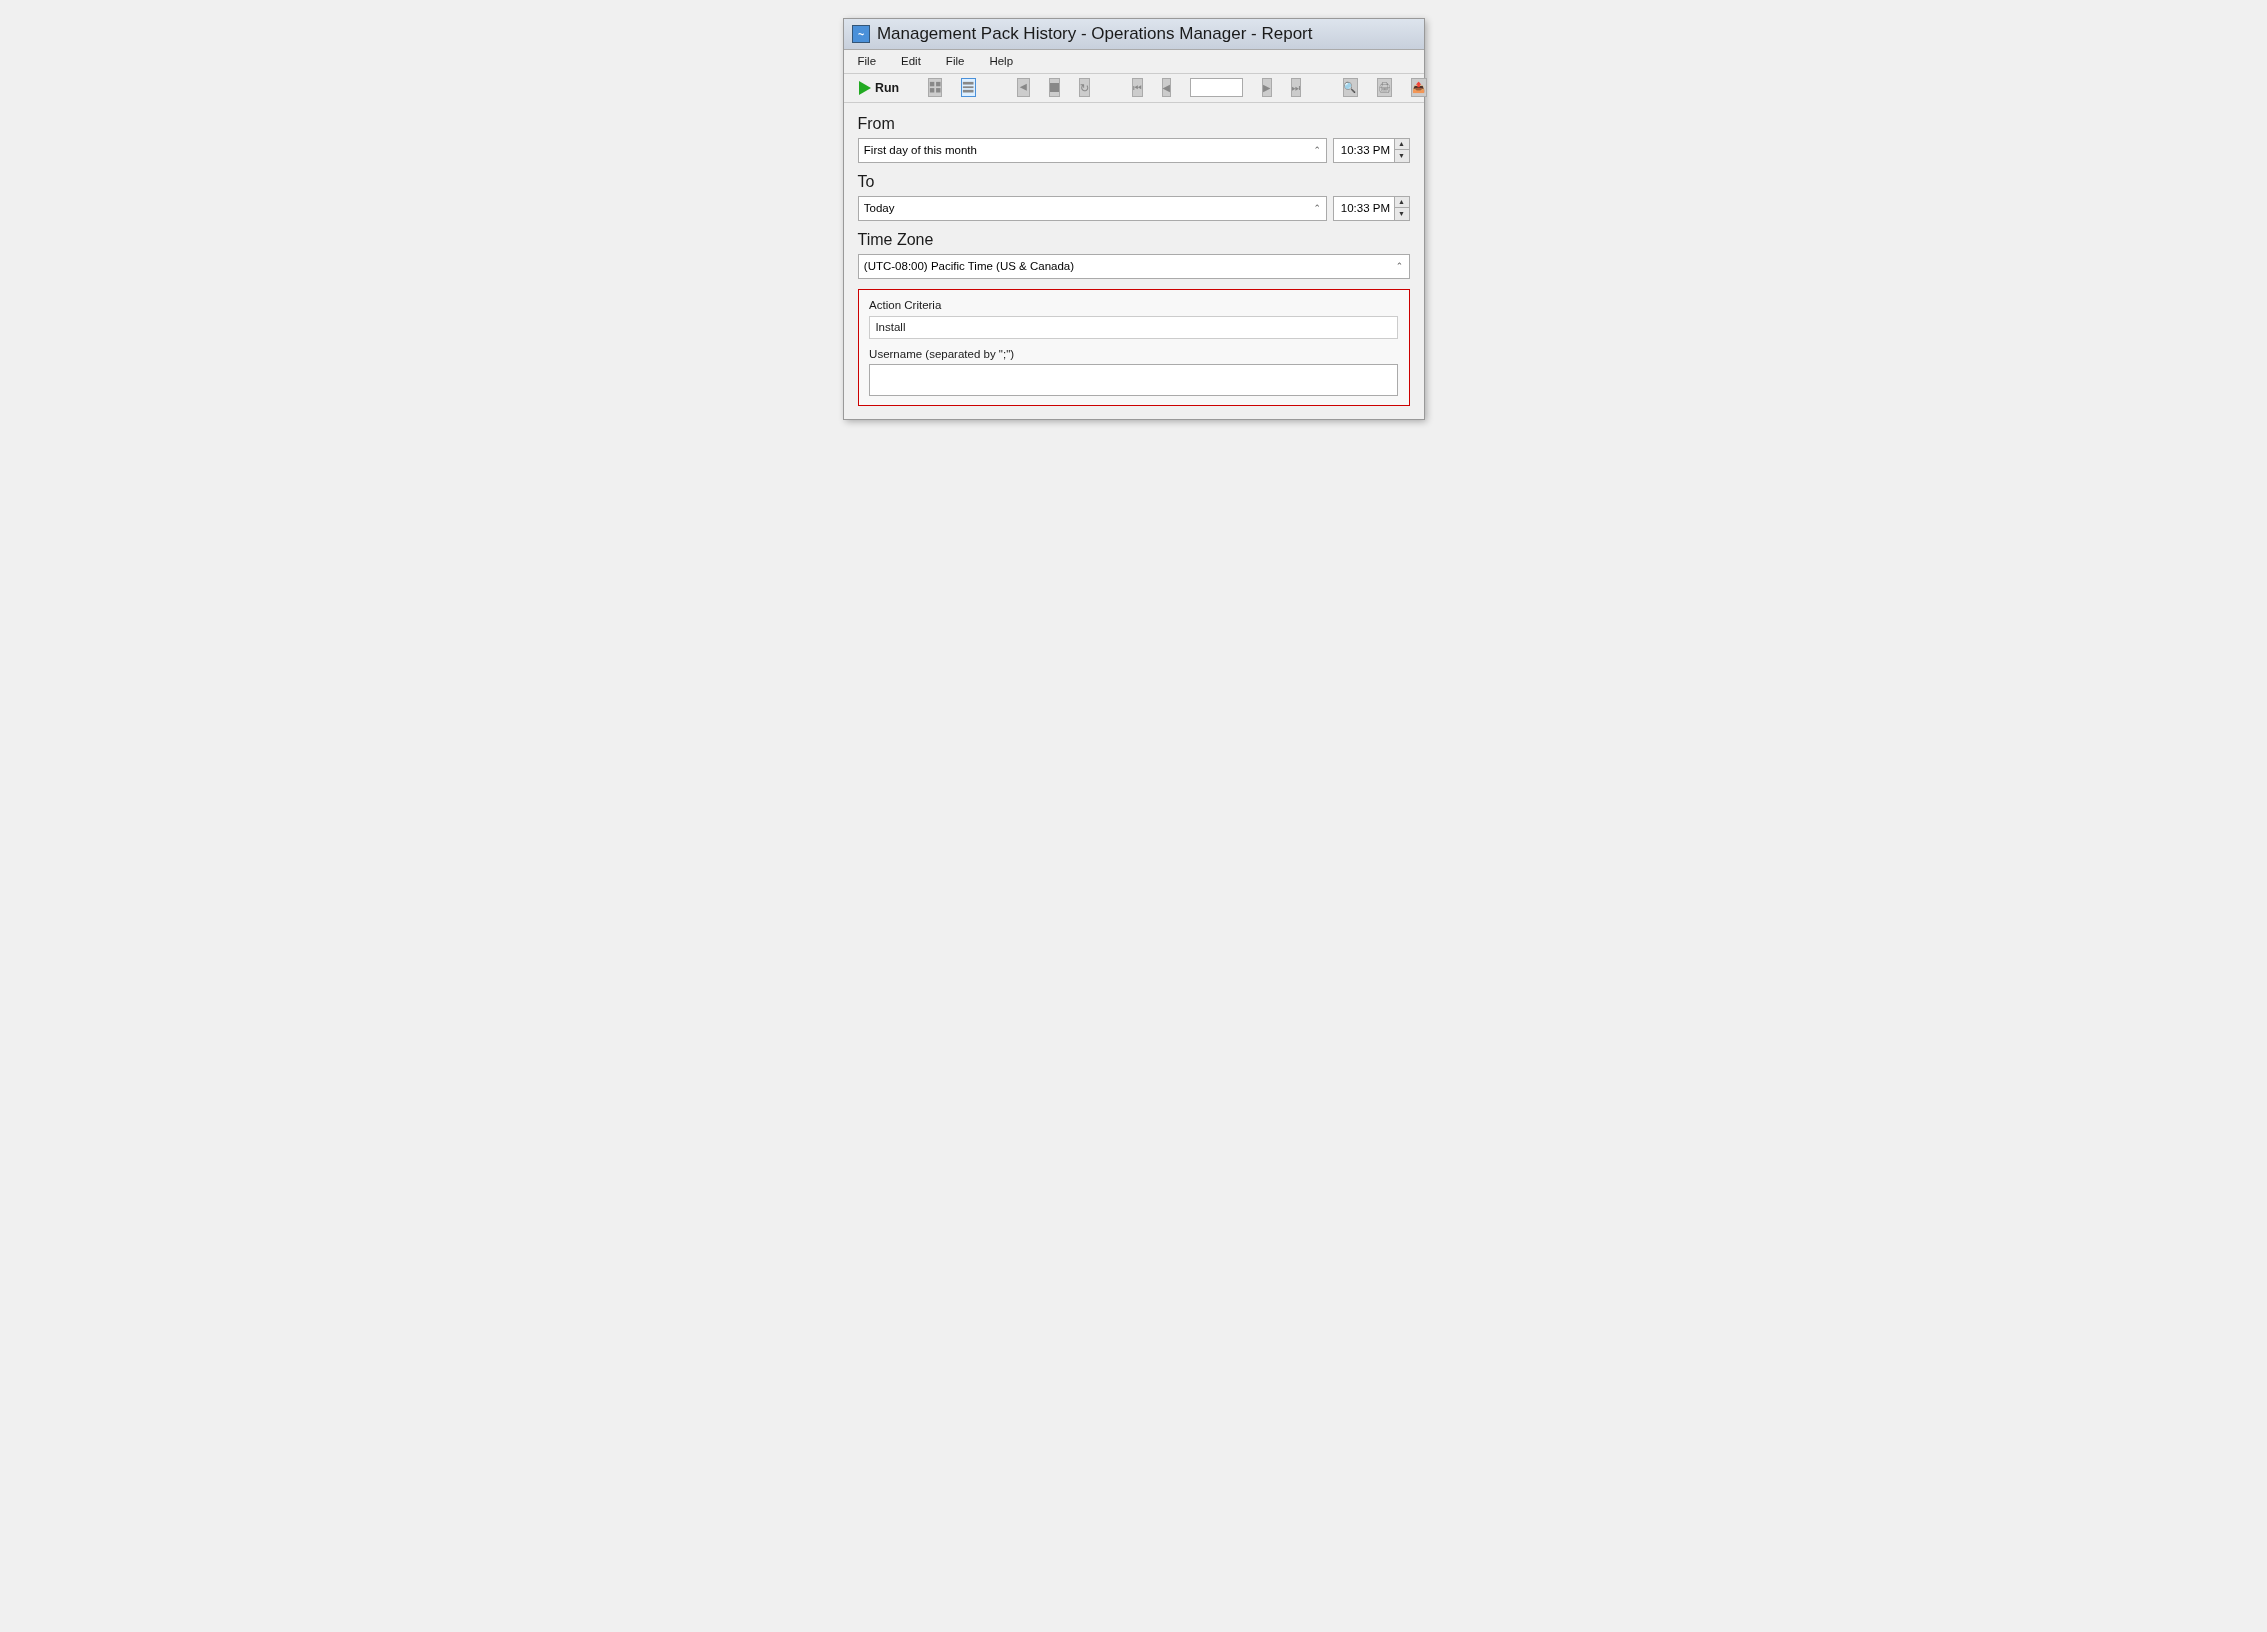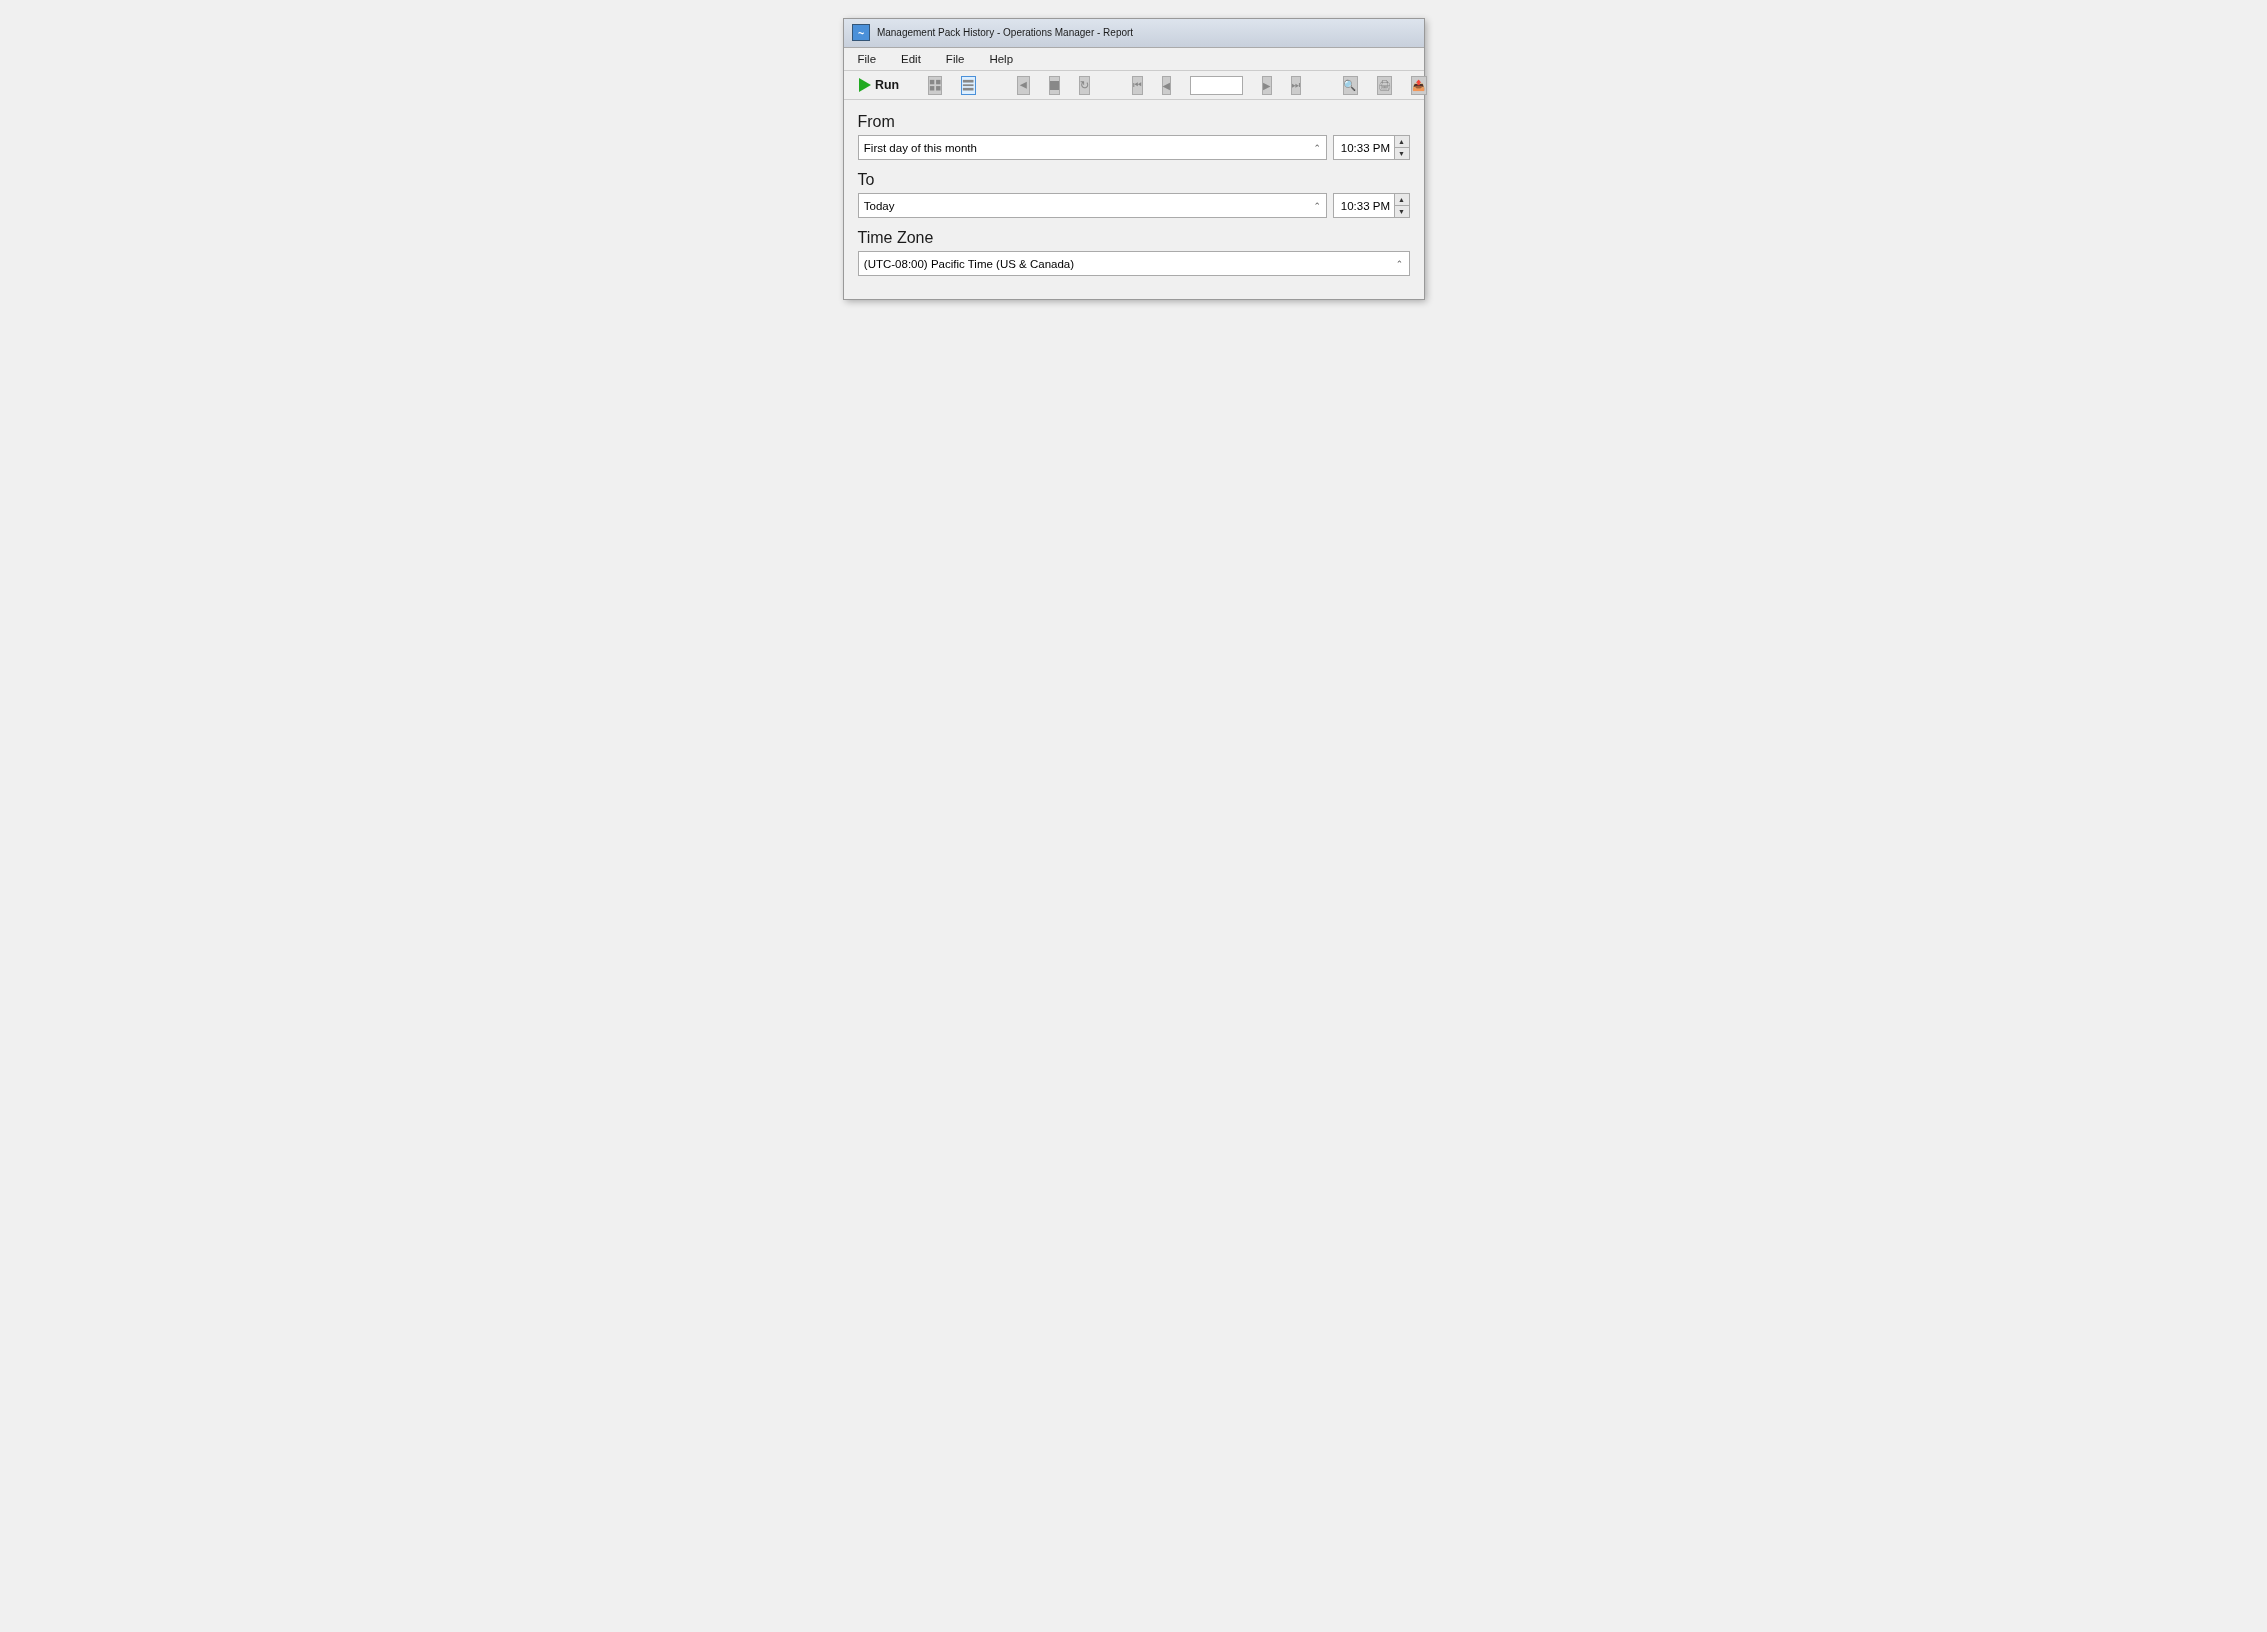--- a/index.html
+++ b/index.html
@@ -41,21 +41,21 @@
       border: 0.9px solid #357;
       display: flex;
       align-items: center;
       justify-content: center;
       font-size: 9.7px;
       color: white;
       flex-shrink: 0;
     }
 
     .title-bar-text {
-      font-size: 10px;
+      font-size: 17px;
       font-weight: normal;
       color: #1a1a1a;
     }
 
     .menu-bar {
       background: #f0f0f0;
       padding: 2.6px 7px;
       display: flex;
       gap: 11px;
       border-bottom: 0.9px solid #ccc;
@@ -384,17 +384,24 @@
     </div>
 
     <div class="timezone-row">
       <div class="field-label">Time Zone</div>
       <div class="dropdown">
         <span>(UTC-08:00) Pacific Time (US &amp; Canada)</span>
         <span class="dropdown-arrow">⌃</span>
       </div>
     </div>
 
+    <div class="section-box">
+      <div class="section-label">Action Criteria</div>
+      <div class="criteria-value">Install</div>
+
+      <div class="username-label">Username (separated by ";")</div>
+      <input type="text" class="username-input" value="" style="">
+    </div>
 
   </div>
 
 </div>
 
 
 </body></html>

